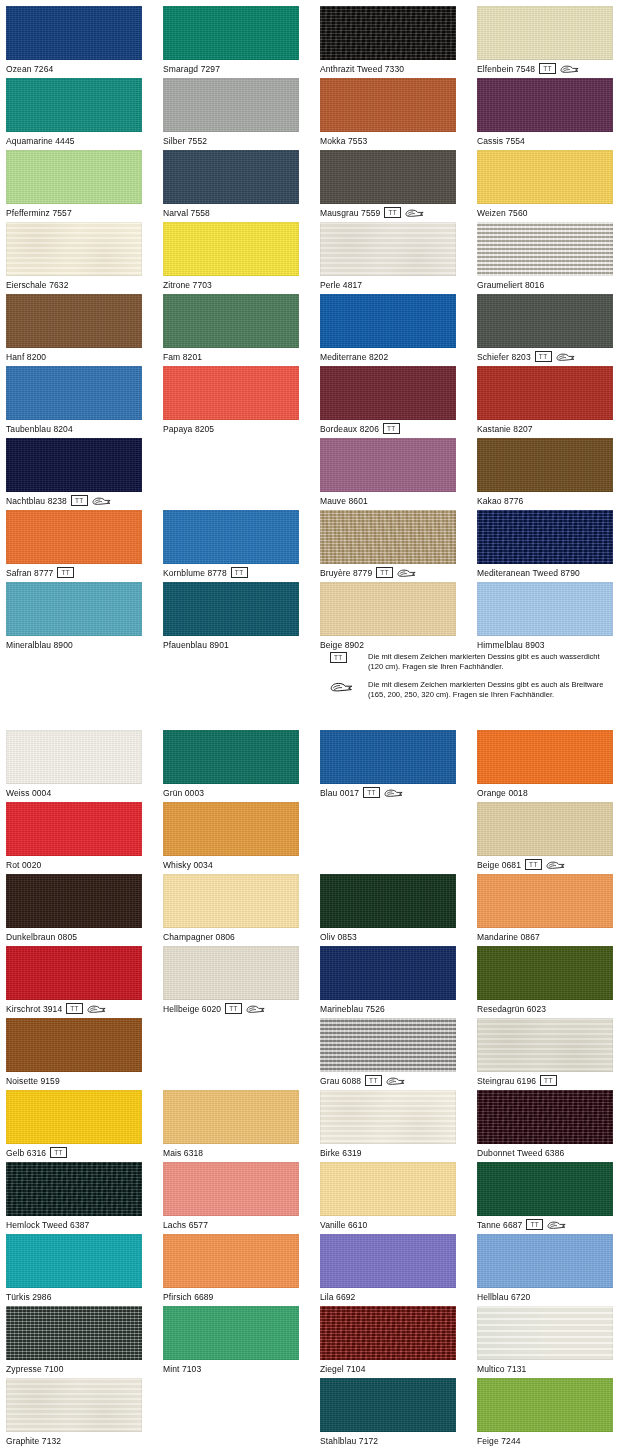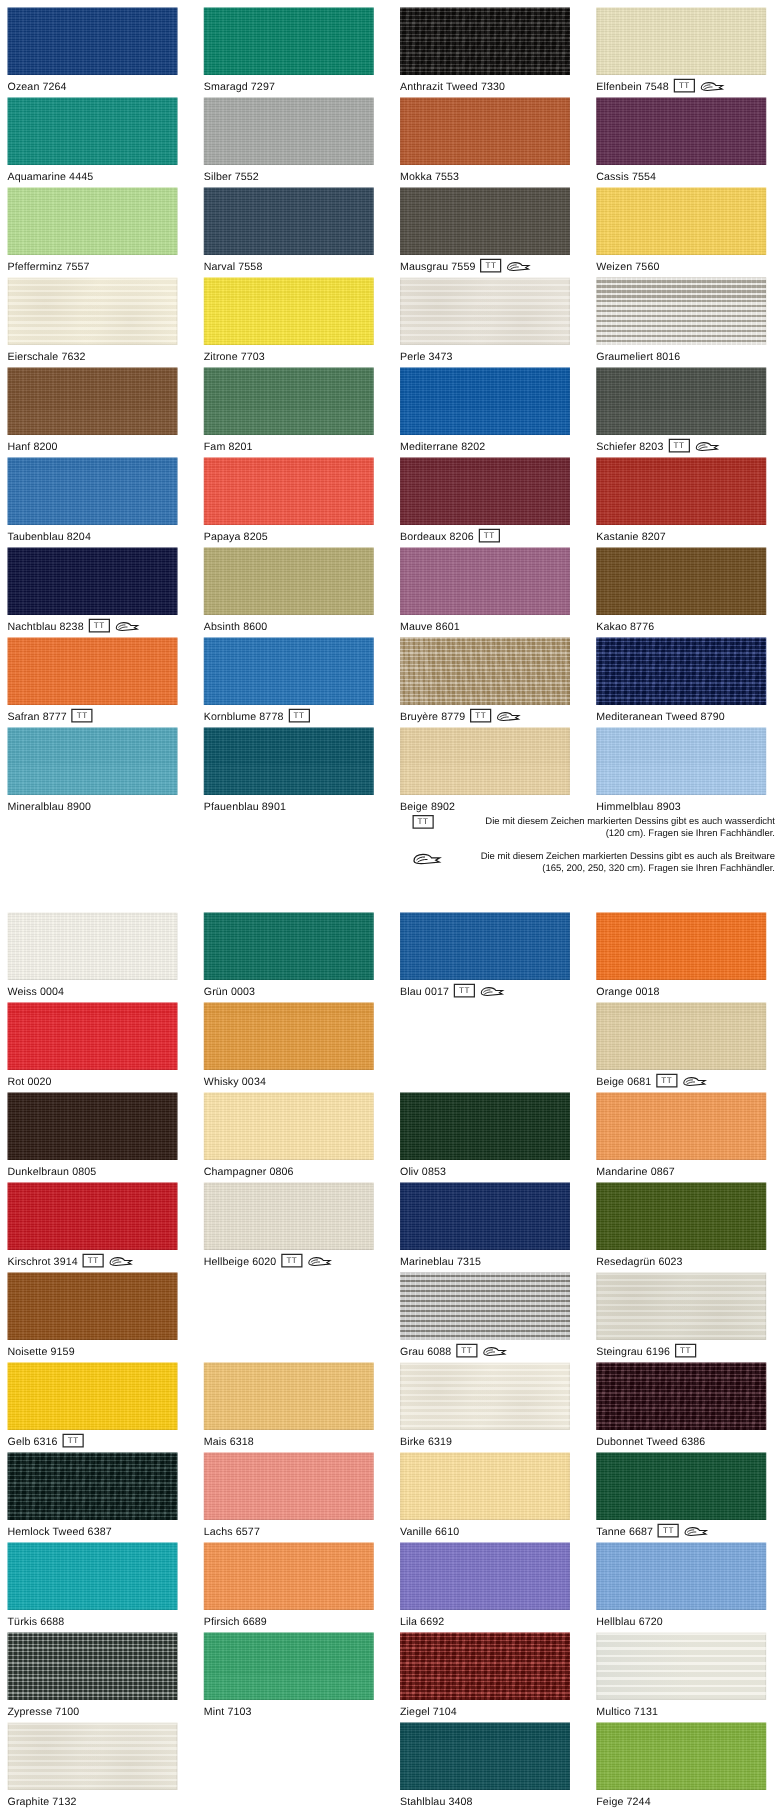--- a/index.html
+++ b/index.html
@@ -3,21 +3,21 @@
 <meta charset="utf-8">
 <style>
   html,body{margin:0;padding:0;}
   body{
     width:625px;height:1449px;
     background:#ffffff;
     font-family:"Liberation Sans", sans-serif;
     overflow:hidden;
     position:relative;
   }
-  .sheet{position:relative;width:625px;height:1449px;text-align:right;}
+  .sheet{position:relative;width:625px;height:1449px;}
 
   
   .grid{position:absolute;left:0;width:625px;}
   .row{position:relative;height:72px;}
   .cell{
     position:absolute;
     top:0;
     width:136px;
     height:72px;
   }
@@ -271,21 +271,21 @@
           </div>
           <div class="label">
             <span class="lbl-text">Zitrone 7703</span>
           </div>
         </div>
         <div class="cell c2">
           <div class="chip edge" style="background: rgb(236, 232, 223);">
             <div class="weave mottled"></div>
           </div>
           <div class="label">
-            <span class="lbl-text">Perle 3473</span>
+            <span class="lbl-text">Perle 4817</span>
           </div>
         </div>
         <div class="cell c3">
           <div class="chip edge" style="background: rgb(217, 214, 204);">
             <div class="weave melange"></div>
           </div>
           <div class="label">
             <span class="lbl-text">Graumeliert 8016</span>
           </div>
         </div>
@@ -371,28 +371,20 @@
             <div class="weave fine"></div>
           </div>
           <div class="label">
             <span class="lbl-text">Nachtblau 8238</span>
             <span class="tt">TT</span>
             <span class="roll"><svg width="20" height="11" viewBox="0 0 24 13">
                 <path d="M1.2 7.6 C1.2 4.6 4.2 2.4 8.4 2.4 C12.2 2.4 14.4 3.8 15.2 5.2 L21.8 5.2 L18.6 7.2 L21.4 8.6 L9.6 9.8 C4.6 10.2 1.2 9.6 1.2 7.6 Z" fill="#ffffff" stroke="#1a1a1a" stroke-width="1"></path>
                 <path d="M3.2 7.0 C4.6 5.4 7.2 4.4 10.0 4.6" fill="none" stroke="#1a1a1a" stroke-width=".8"></path>
                 <path d="M4.0 8.8 C6.0 7.2 9.0 6.4 12.0 6.6" fill="none" stroke="#1a1a1a" stroke-width=".8"></path>
               </svg></span>
-          </div>
-        </div>
-        <div class="cell c1">
-          <div class="chip edge" style="background: rgb(180, 171, 114);">
-            <div class="weave fine"></div>
-          </div>
-          <div class="label">
-            <span class="lbl-text">Absinth 8600</span>
           </div>
         </div>
         <div class="cell c2">
           <div class="chip edge" style="background: rgb(155, 97, 132);">
             <div class="weave fine"></div>
           </div>
           <div class="label">
             <span class="lbl-text">Mauve 8601</span>
           </div>
         </div>
@@ -642,21 +634,21 @@
                 <path d="M3.2 7.0 C4.6 5.4 7.2 4.4 10.0 4.6" fill="none" stroke="#1a1a1a" stroke-width=".8"></path>
                 <path d="M4.0 8.8 C6.0 7.2 9.0 6.4 12.0 6.6" fill="none" stroke="#1a1a1a" stroke-width=".8"></path>
               </svg></span>
           </div>
         </div>
         <div class="cell c2">
           <div class="chip edge" style="background: rgb(16, 39, 93);">
             <div class="weave fine"></div>
           </div>
           <div class="label">
-            <span class="lbl-text">Marineblau 7315</span>
+            <span class="lbl-text">Marineblau 7526</span>
           </div>
         </div>
         <div class="cell c3">
           <div class="chip edge" style="background: rgb(63, 86, 18);">
             <div class="weave fine"></div>
           </div>
           <div class="label">
             <span class="lbl-text">Resedagrün 6023</span>
           </div>
         </div>
@@ -768,21 +760,21 @@
               </svg></span>
           </div>
         </div>
       </div>
       <div class="row">
         <div class="cell c0">
           <div class="chip edge" style="background: rgb(15, 166, 173);">
             <div class="weave fine"></div>
           </div>
           <div class="label">
-            <span class="lbl-text">Türkis 6688</span>
+            <span class="lbl-text">Türkis 2986</span>
           </div>
         </div>
         <div class="cell c1">
           <div class="chip edge" style="background: rgb(244, 147, 79);">
             <div class="weave fine"></div>
           </div>
           <div class="label">
             <span class="lbl-text">Pfirsich 6689</span>
           </div>
         </div>
@@ -844,21 +836,21 @@
           </div>
           <div class="label">
             <span class="lbl-text">Graphite 7132</span>
           </div>
         </div>
         <div class="cell c2">
           <div class="chip edge" style="background: rgb(12, 76, 83);">
             <div class="weave fine"></div>
           </div>
           <div class="label">
-            <span class="lbl-text">Stahlblau 3408</span>
+            <span class="lbl-text">Stahlblau 7172</span>
           </div>
         </div>
         <div class="cell c3">
           <div class="chip edge" style="background: rgb(129, 177, 60);">
             <div class="weave fine"></div>
           </div>
           <div class="label">
             <span class="lbl-text">Feige 7244</span>
           </div>
         </div>

